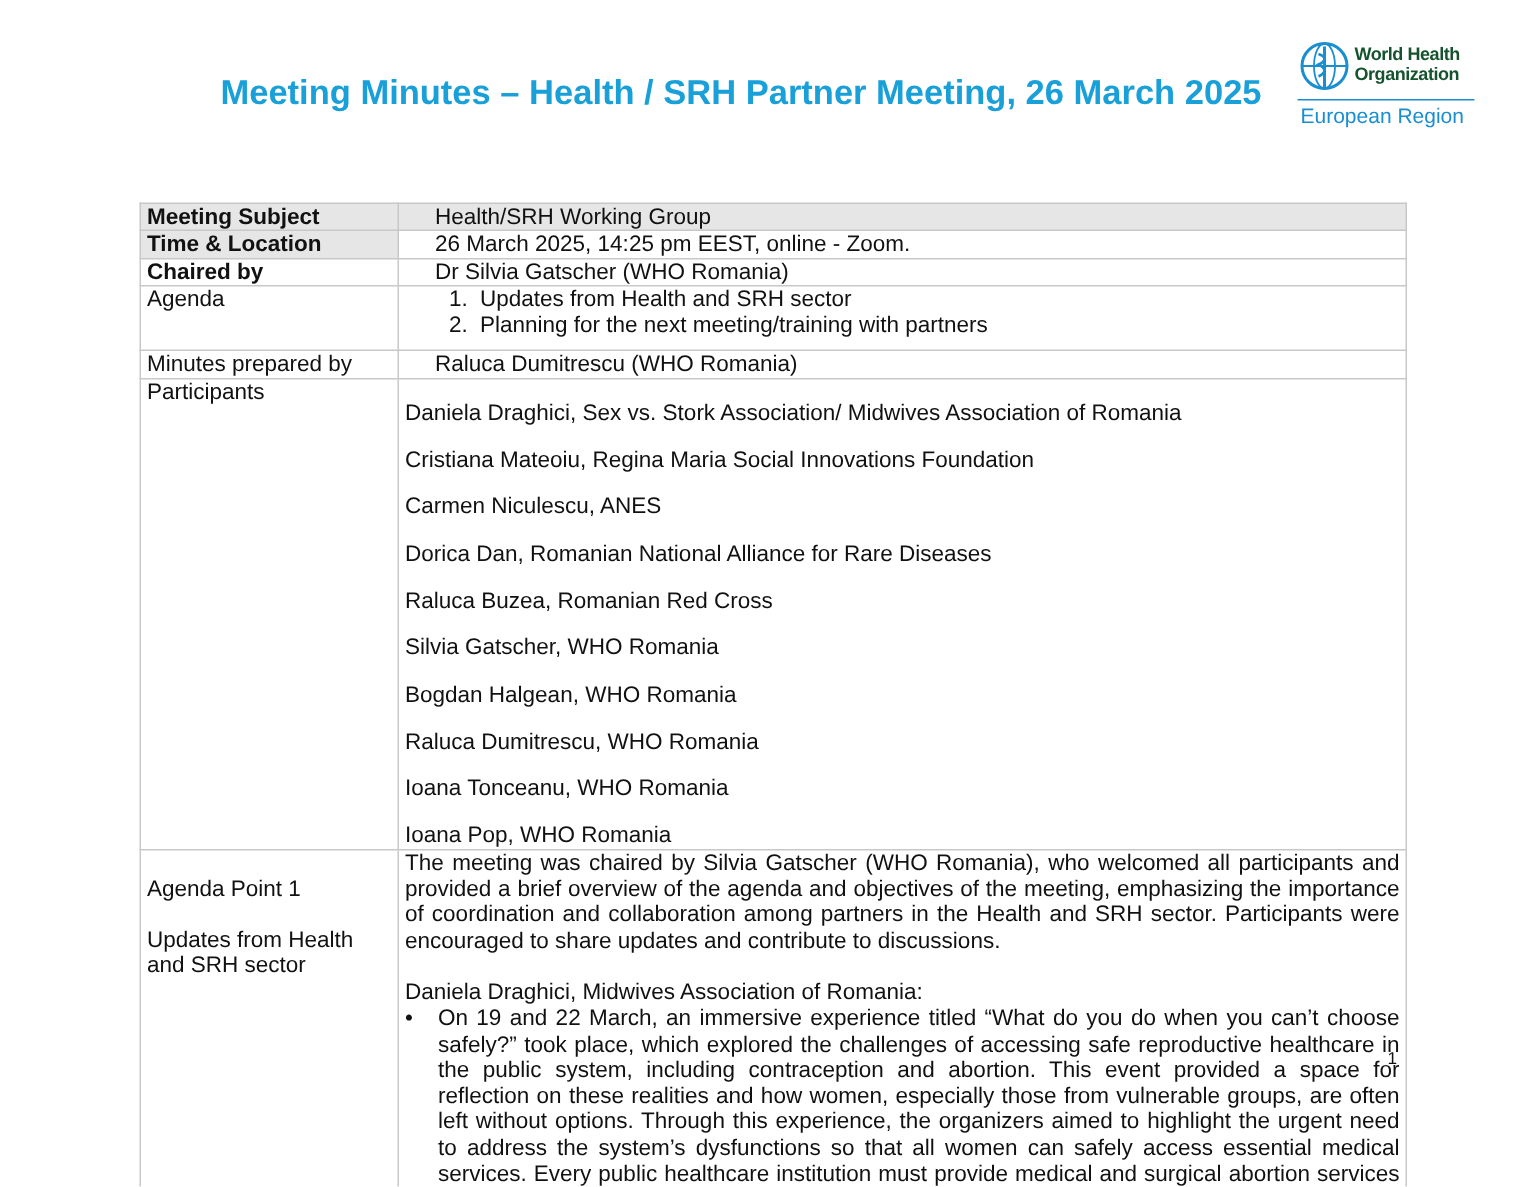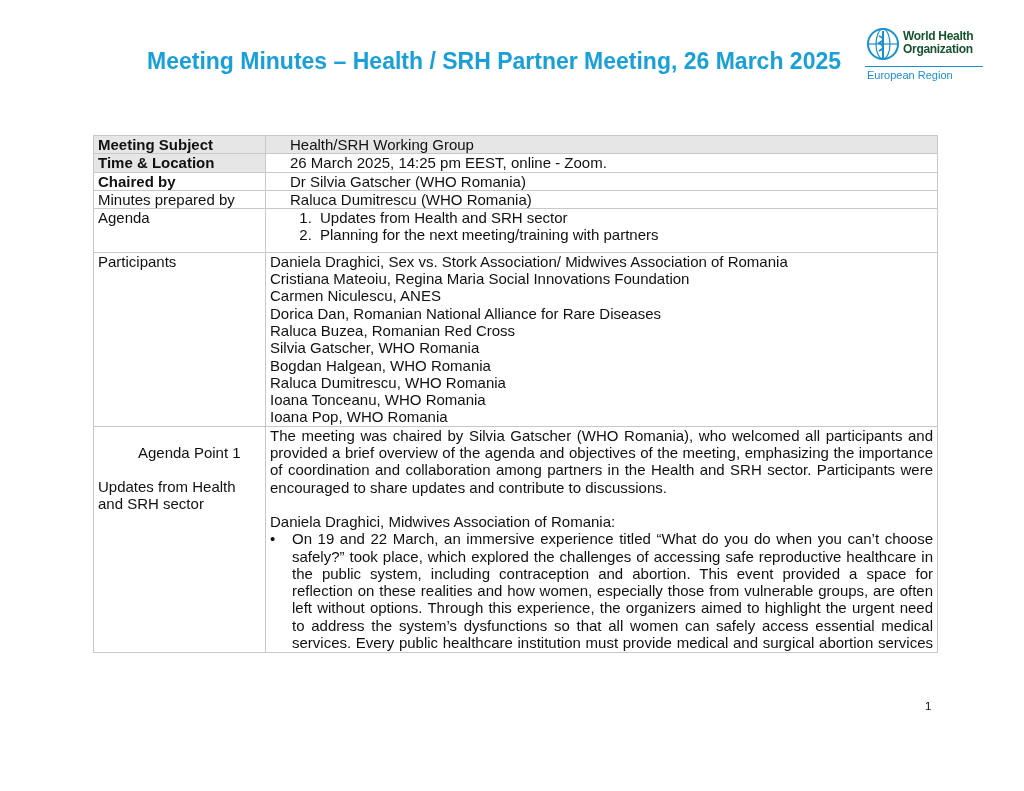--- a/index.html
+++ b/index.html
@@ -8,36 +8,36 @@
     font-family: "Liberation Sans", "DejaVu Sans", sans-serif; color: #111;
   }
   .title {
     position: absolute; left: 0; top: 48px; width: 988px; text-align: center;
     color: #1aa0d8; font-size: 23px; font-weight: bold;
   }
   .logo { position: absolute; left: 865px; top: 26px; width: 122px; height: 60px; }
   .logo .emblem { position: absolute; left: 0; top: 0; width: 36px; height: 36px; }
   .logo .org { position: absolute; left: 38px; top: 4px; color: #14532d; font-size: 12px; font-weight: bold; line-height: 13px; letter-spacing: -0.3px; }
   .logo .rule { position: absolute; left: 0; top: 40px; width: 118px; height: 1px; background: #1a8fd0; }
-  .logo .region { position: absolute; left: 2px; top: 43px; color: #1a8fd0; font-size: 11px; }
+  .logo .region { position: absolute; left: 2px; top: 43px; color: #1a8fd0; font-size: 14px; }
 
   table.minutes {
     position: absolute; left: 93px; top: 135px; width: 845px;
     border-collapse: collapse; font-size: 15px; line-height: 17.3px;
   }
   table.minutes td { border: 1px solid #c8c8c8; vertical-align: top; padding: 0 4px; }
   td.label { width: 163px; padding-left: 5px; }
   tr.shaded td { background: #e6e6e6; }
   td.label.bold { font-weight: bold; }
   td.value.indent { padding-left: 24px; }
   ol.agenda { margin: 0; padding-left: 46px; }
   ol.agenda li { padding-left: 4px; }
-  .participants div { white-space: nowrap; }
+  .participants div { white-space: nowrap; margin-top: 14px; }
   .justify { text-align: justify; }
-  .ap-label { padding-top: 17px; margin-left: 40px; }
+  .ap-label { padding-top: 17px; }
   .gap { height: 17px; }
   ul.bullets { margin: 0; padding-left: 22px; list-style: none; }
   ul.bullets li { position: relative; text-align: justify; }
   ul.bullets li::before { content: "\2022"; position: absolute; left: -22px; top: 0; }
   .clip { height: 225px; overflow: hidden; }
   .page-num { position: absolute; left: 925px; top: 700px; font-size: 11.5px; }
 </style>
 </head>
 <body>
 
@@ -67,31 +67,31 @@
   </tr>
   <tr class="shaded">
     <td class="label bold">Time &amp; Location</td>
     <td class="value indent" style="background:#fff">26 March 2025, 14:25 pm EEST, online - Zoom.</td>
   </tr>
   <tr>
     <td class="label bold">Chaired by</td>
     <td class="value indent">Dr Silvia Gatscher (WHO Romania)</td>
   </tr>
   <tr>
-    <td class="label">Minutes prepared by</td>
-    <td class="value indent">Raluca Dumitrescu (WHO Romania)</td>
-  </tr>
-  <tr>
     <td class="label">Agenda</td>
     <td class="value" style="padding-bottom:8px">
       <ol class="agenda">
         <li>Updates from Health and SRH sector</li>
         <li>Planning for the next meeting/training with partners</li>
       </ol>
     </td>
+  </tr>
+  <tr>
+    <td class="label">Minutes prepared by</td>
+    <td class="value indent">Raluca Dumitrescu (WHO Romania)</td>
   </tr>
   <tr>
     <td class="label">Participants</td>
     <td class="value participants">
       <div>Daniela Draghici, Sex vs. Stork Association/ Midwives Association of Romania</div>
       <div>Cristiana Mateoiu, Regina Maria Social Innovations Foundation</div>
       <div>Carmen Niculescu, ANES</div>
       <div>Dorica Dan, Romanian National Alliance for Rare Diseases</div>
       <div>Raluca Buzea, Romanian Red Cross</div>
       <div>Silvia Gatscher, WHO Romania</div>

